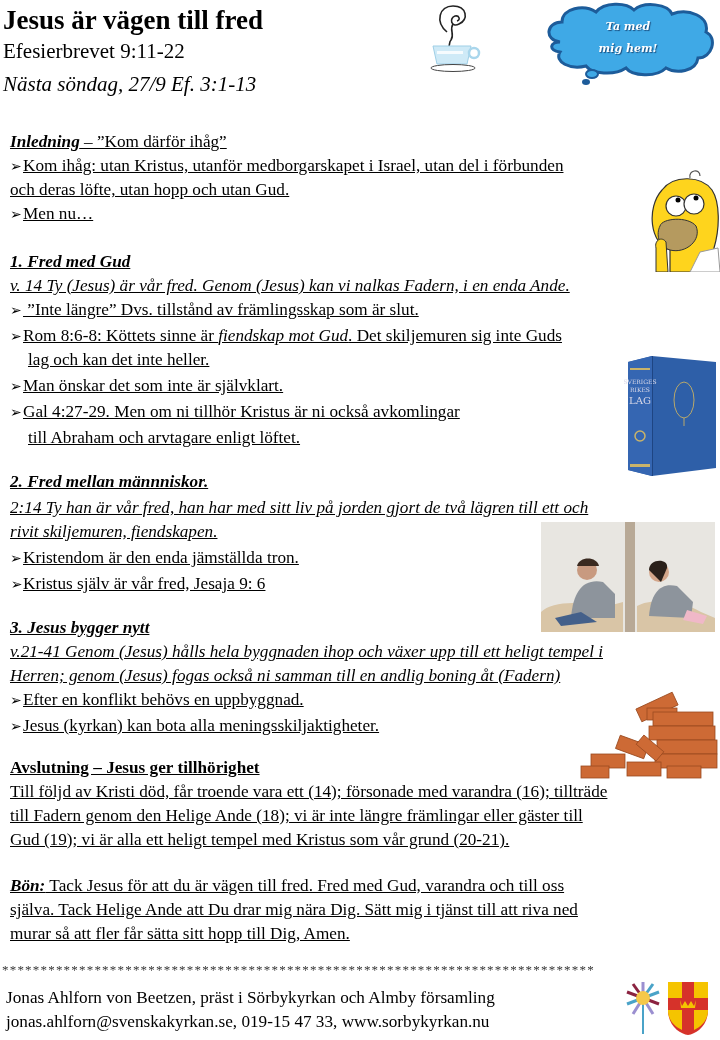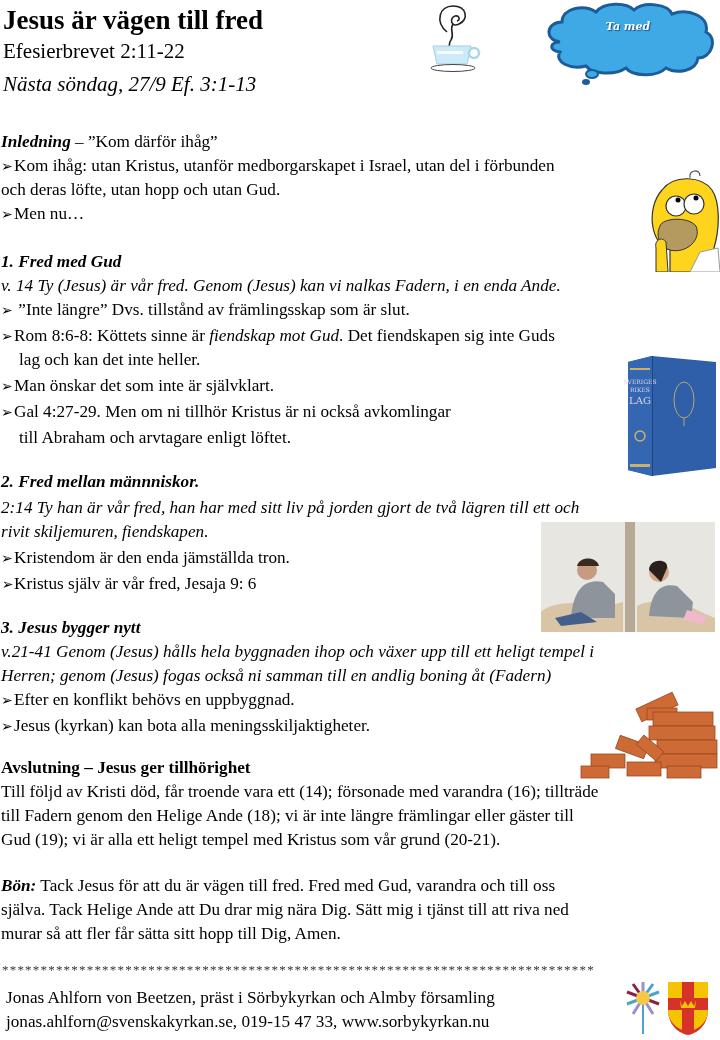--- a/index.html
+++ b/index.html
@@ -2,60 +2,61 @@
 <html><head>
 <meta charset="utf-8">
 <style>
   html, body { margin:0; padding:0; background:#fff; }
   body { width:720px; height:1040px; position:relative; overflow:hidden;
          font-family:"Liberation Serif", "DejaVu Serif", serif; color:#000; }
   .abs { position:absolute; }
   .title { left:3px; top:4px; font-size:27px; font-weight:bold; line-height:32px; white-space:nowrap; }
   .subtitle { left:3px; top:38px; font-size:21px; line-height:26px; white-space:nowrap; }
   .nextsun { left:3px; top:71px; font-size:21px; font-style:italic; line-height:26px; white-space:nowrap; }
-  .line { position:absolute; left:1px; font-size:17.2px; line-height:24px; white-space:nowrap; }
+  .line { position:absolute; left:10px; font-size:17.2px; line-height:24px; white-space:nowrap;text-decoration:underline; }
   .b { font-weight:bold; }
   .i { font-style:italic; }
   .bi { font-weight:bold; font-style:italic; }
   .arrow { display:inline-block; width:13px; font-size:14px; }
   .indent { padding-left:18px; }
   .stars { left:2px; top:962px; font-size:13px; letter-spacing:1.2px; color:#333; white-space:nowrap; line-height:16px; }
   .footer { left:6px; font-size:17.2px; line-height:24px; white-space:nowrap; }
   
   .cloud { left:540px; top:2px; width:176px; height:72px; }
   .cloud-text { position:absolute; left:0; width:176px; text-align:center; color:#fff;
                 font-weight:bold; font-style:italic; font-size:11px; line-height:21px;
                 text-shadow:1px 1px 1px #1a4f80; font-family:"DejaVu Serif", serif; }
   .img { position:absolute; overflow:hidden; }
 </style>
 </head>
 <body>
 
 <div class="abs title">Jesus är vägen till fred</div>
-<div class="abs subtitle">Efesierbrevet 2:11-22</div>
+<div class="abs subtitle">Efesierbrevet 9:11-22</div>
 <div class="abs nextsun">Nästa söndag, 27/9 Ef. 3:1-13</div>
 
 <div class="abs" style="left:425px;top:2px;width:60px;height:72px;">
   <svg width="60" height="72" viewBox="0 0 60 72">
     <path d="M22 30 C10 20 14 4 28 4 C42 4 44 18 34 22 C26 26 24 16 30 14 C34 13 36 18 32 19" fill="none" stroke="#222" stroke-width="1.6"></path>
     <path d="M28 22 C24 28 30 32 26 38 C24 40 25 42 24 44" fill="none" stroke="#222" stroke-width="1.6"></path>
     <path d="M8 44 L46 44 L42 62 L12 62 Z" fill="#cfeaf7" stroke="#9fcfe6" stroke-width="1"></path>
     <circle cx="49" cy="51" r="5" fill="none" stroke="#a9d6ec" stroke-width="2.5"></circle>
     <ellipse cx="28" cy="66" rx="22" ry="3.5" fill="#fff" stroke="#444" stroke-width="1"></ellipse>
     <rect x="12" y="49" width="26" height="3" fill="#fff" opacity="0.8"></rect>
   </svg>
 </div>
 
 <div class="abs cloud">
   <svg width="176" height="86" viewBox="0 0 176 86" style="position:absolute;left:0;top:0;">
     <path d="M20 40 C4 38 6 20 22 20 C22 6 44 2 56 10 C64 0 86 0 94 8 C104 -1 128 2 132 12 C148 6 170 14 166 30 C178 36 172 56 158 56 C156 70 136 72 126 66 C116 76 92 74 86 66 C74 74 52 72 46 64 C30 68 14 60 20 50 C8 48 10 40 20 40 Z" fill="#3fa9e6" stroke="#1d5c9a" stroke-width="3"></path>
     <ellipse cx="52" cy="72" rx="6" ry="4" fill="#3fa9e6" stroke="#1d5c9a" stroke-width="2"></ellipse>
     <ellipse cx="46" cy="80" rx="4" ry="3" fill="#1d5c9a"></ellipse>
   </svg>
   <div class="cloud-text" style="top:14px;">Ta med</div>
+  <div class="cloud-text" style="top:36px;">mig hem!</div>
 </div>
 
 <div class="line" style="top:130px;">
   <span class="bi">Inledning</span><span> – ”Kom därför ihåg”</span>
 </div>
 <div class="line" style="top:154px;">
   <span class="arrow">➢</span><span>Kom ihåg: utan Kristus, utanför medborgarskapet  i Israel, utan del i förbunden</span>
 </div>
 <div class="line" style="top:178px;">och deras  löfte, utan hopp och utan Gud.</div>
 <div class="line" style="top:202px;">
@@ -75,21 +76,21 @@
     <path d="M50 104 L60 84 L78 80 L80 104 Z" fill="#fff" stroke="#999" stroke-width="1"></path>
   </svg>
 </div>
 
 <div class="line bi" style="top:250px;">1. Fred med Gud</div>
 <div class="line i" style="top:274px;">v. 14 Ty (Jesus)  är vår fred. Genom (Jesus)  kan vi nalkas Fadern, i en enda Ande.</div>
 <div class="line" style="top:298px;">
   <span class="arrow">➢</span><span> ”Inte längre”  Dvs. tillstånd av främlingsskap  som är slut.</span>
 </div>
 <div class="line" style="top:324px;">
-  <span class="arrow">➢</span><span>Rom 8:6-8: Köttets sinne är </span><span class="i">fiendskap mot Gud</span><span>. Det fiendskapen  sig inte Guds</span>
+  <span class="arrow">➢</span><span>Rom 8:6-8: Köttets sinne är </span><span class="i">fiendskap mot Gud</span><span>. Det skiljemuren  sig inte Guds</span>
 </div>
 <div class="line indent" style="top:348px;">lag och kan det inte heller.</div>
 <div class="line" style="top:374px;">
   <span class="arrow">➢</span><span>Man önskar det som inte är självklart.</span>
 </div>
 <div class="line" style="top:400px;">
   <span class="arrow">➢</span><span>Gal 4:27-29. Men om ni tillhör Kristus är ni också avkomlingar</span>
 </div>
 <div class="line indent" style="top:426px;">till Abraham  och arvtagare  enligt löftet.</div>
 

